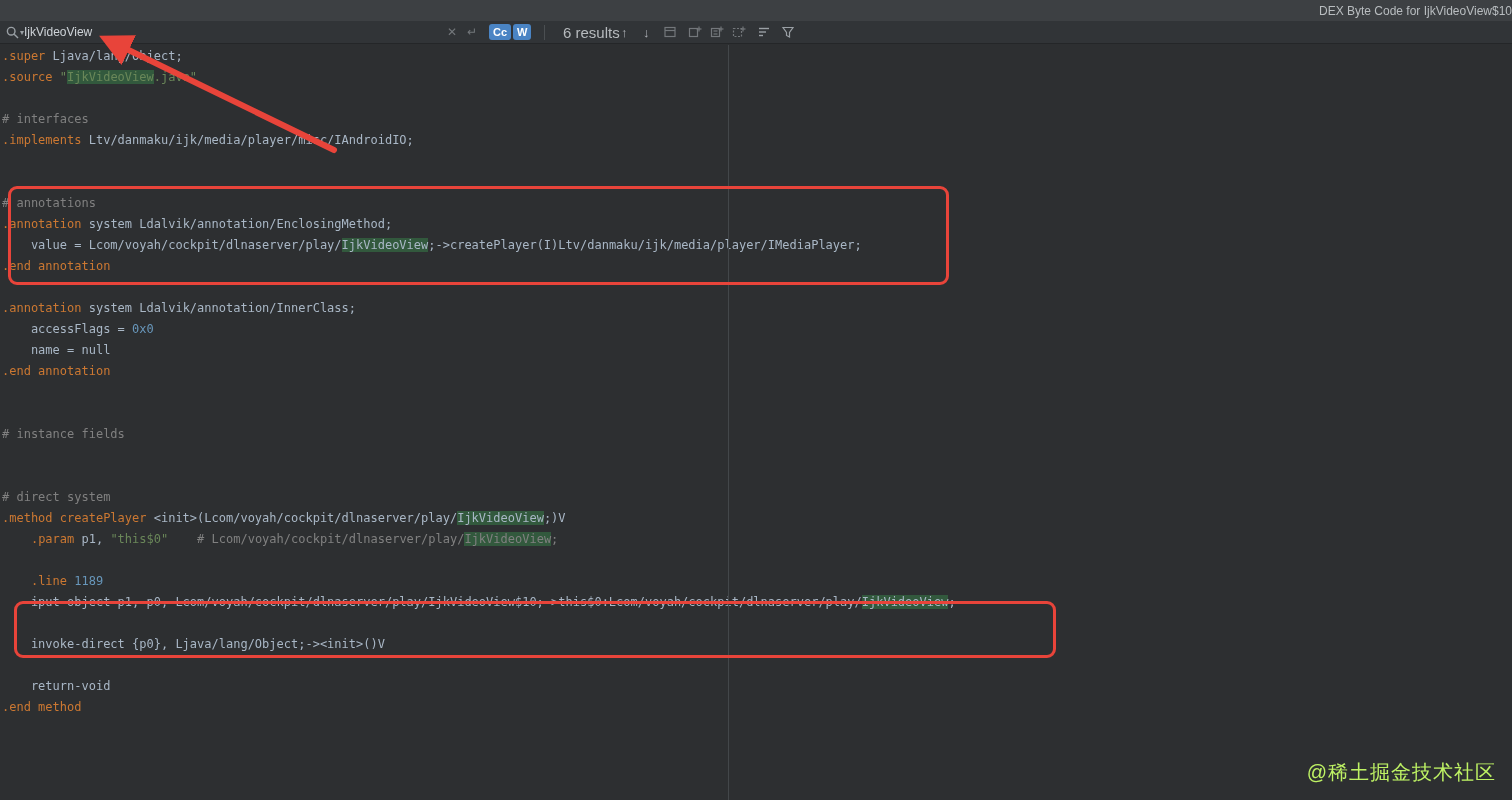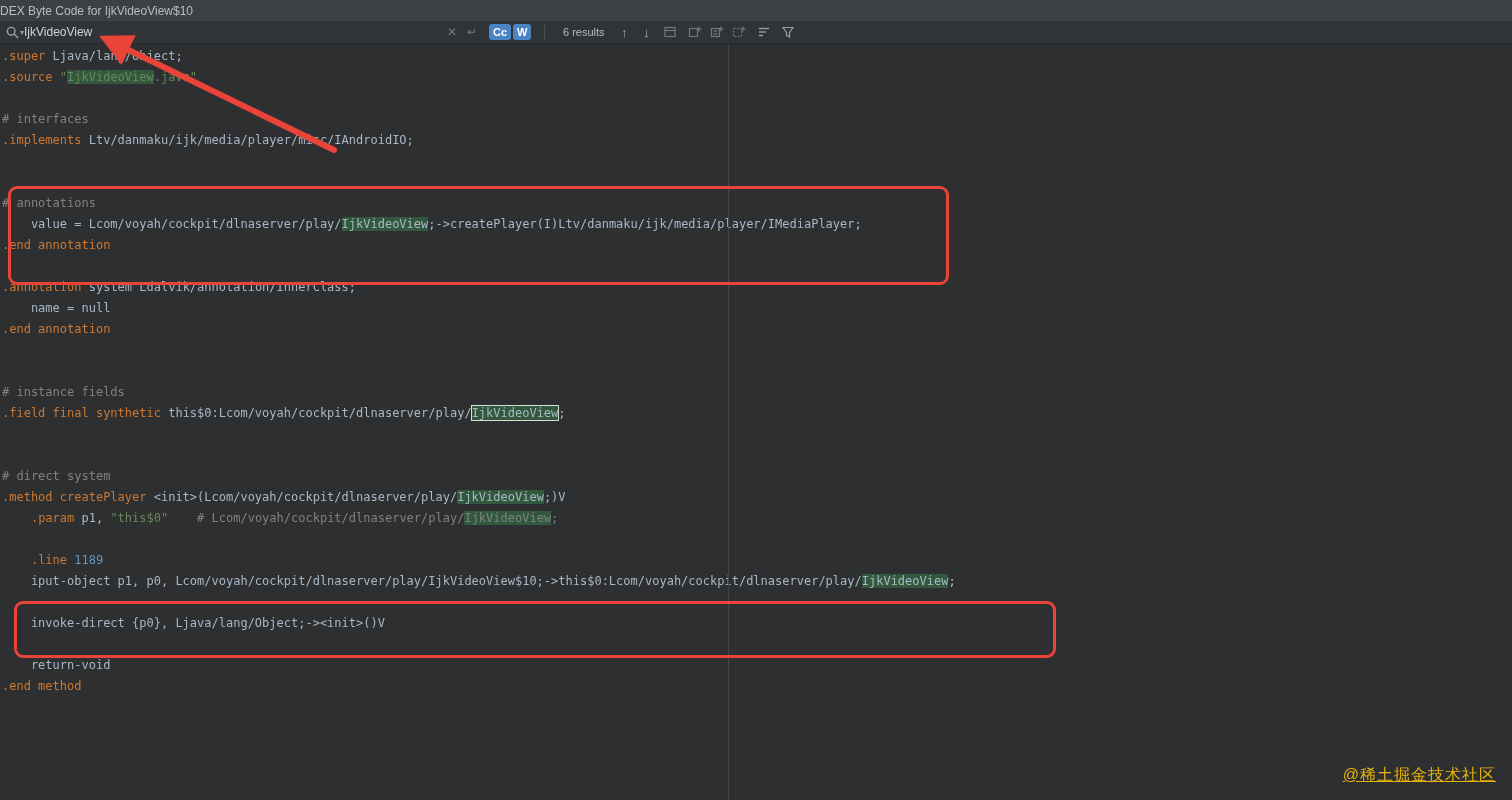--- a/index.html
+++ b/index.html
@@ -14,38 +14,38 @@
   }
   *{box-sizing:border-box}
   html,body{margin:0;padding:0}
   body{
     width:1512px;height:800px;position:relative;overflow:hidden;
     background:#2d2f31;font-family:"Liberation Sans",sans-serif;
   }
   
   .titlebar{
     position:absolute;top:0;left:0;right:0;height:21px;background:#3d4043;
-    display:flex;align-items:center;justify-content:flex-start;
+    display:flex;align-items:center;justify-content:flex-end;
     color:#b9bdc0;font-size:12px;
   }
   
   .searchbar{
     position:absolute;top:21px;left:0;right:0;height:23px;
     background:#313437;border-bottom:1px solid #242628;
   }
   .searchbar .abs{position:absolute;top:0;height:22px;display:flex;align-items:center}
   .query{left:24px;color:#ced3d8;font-size:12px}
   .icon-gray{color:#73777b;font-size:12px}
   .toggle-btn{
     top:3px !important;height:16px !important;padding:0 4px;border-radius:3px;
     background:var(--accent-blue);color:#fff;font-size:11px;font-weight:bold;
     display:flex;align-items:center;justify-content:center;
   }
   .divider{top:4px !important;height:15px !important;width:1px;background:#4b4f52}
-  .results{color:#b7bbbe;font-size:11px}
+  .results{color:#b7bbbe;font-size:15px}
   .nav-arrow{color:#b0b4b8;font-size:13px}
   .mini-svg{display:block}
   
   .editor{
     position:absolute;top:45px;left:0;right:0;bottom:0;background:#2d2f31;
     font-family:"DejaVu Sans Mono",monospace;font-size:12px;line-height:21px;
     color:var(--text-default);
   }
   .code{padding:1px 0 0 2px}
   .code-line{height:21px;white-space:pre}
@@ -62,22 +62,22 @@
     position:absolute;border:3px solid var(--annotation-red);border-radius:9px;
     pointer-events:none;
   }
   .rect-1{left:8px;top:186px;width:941px;height:99px}
   .rect-2{left:14px;top:601px;width:1042px;height:57px}
   .anno-arrow{position:absolute;left:78px;top:24px;pointer-events:none}
   .arrow-stroke{stroke:var(--annotation-red);stroke-width:6;stroke-linecap:round}
   .arrow-head{fill:var(--annotation-red)}
   
   .watermark{
-    position:absolute;right:16px;bottom:14px;color:#eab308;
-    font-size:16px;letter-spacing:1px;text-decoration:underline;
+    position:absolute;right:16px;bottom:14px;color:#bef264;
+    font-size:20px;letter-spacing:1px;
   }
 </style>
 </head>
 <body>
 
 <div class="titlebar">
   <span>DEX Byte Code for IjkVideoView$10</span>
 </div>
 
 <div class="searchbar">
@@ -150,30 +150,31 @@
   <div class="guide-line"></div>
   <div class="code">
       <div class="code-line"><span class="seg-kw">.super</span><span class="seg-txt"> Ljava/lang/Object;</span></div>
       <div class="code-line"><span class="seg-kw">.source</span><span class="seg-txt"> </span><span class="seg-str">"</span><span class="seg-str hl-match">IjkVideoView</span><span class="seg-str">.java"</span></div>
       <div class="code-line">&nbsp;</div>
       <div class="code-line"><span class="seg-cmt"># interfaces</span></div>
       <div class="code-line"><span class="seg-kw">.implements</span><span class="seg-txt"> Ltv/danmaku/ijk/media/player/misc/IAndroidIO;</span></div>
       <div class="code-line">&nbsp;</div>
       <div class="code-line">&nbsp;</div>
       <div class="code-line"><span class="seg-cmt"># annotations</span></div>
+      <div class="code-line"><span class="seg-kw">.annotation</span><span class="seg-txt"> system Ldalvik/annotation/EnclosingMethod;</span></div>
       <div class="code-line"><span class="seg-txt">    value = Lcom/voyah/cockpit/dlnaserver/play/</span><span class="seg-txt hl-match">IjkVideoView</span><span class="seg-txt">;-&gt;createPlayer(I)Ltv/danmaku/ijk/media/player/IMediaPlayer;</span></div>
       <div class="code-line"><span class="seg-kw">.end annotation</span></div>
       <div class="code-line">&nbsp;</div>
       <div class="code-line"><span class="seg-kw">.annotation</span><span class="seg-txt"> system Ldalvik/annotation/InnerClass;</span></div>
+      <div class="code-line"><span class="seg-txt">    accessFlags = </span><span class="seg-num">0x0</span></div>
       <div class="code-line"><span class="seg-txt">    name = null</span></div>
       <div class="code-line"><span class="seg-kw">.end annotation</span></div>
       <div class="code-line">&nbsp;</div>
       <div class="code-line">&nbsp;</div>
       <div class="code-line"><span class="seg-cmt"># instance fields</span></div>
-      <div class="code-line"><span class="seg-kw">.field final synthetic</span><span class="seg-txt"> this$0:Lcom/voyah/cockpit/dlnaserver/play/</span><span class="seg-txt hl-current">IjkVideoView</span><span class="seg-txt">;</span></div>
       <div class="code-line">&nbsp;</div>
       <div class="code-line">&nbsp;</div>
       <div class="code-line"><span class="seg-cmt"># direct system</span></div>
       <div class="code-line"><span class="seg-kw">.method createPlayer</span><span class="seg-txt"> &lt;init&gt;(Lcom/voyah/cockpit/dlnaserver/play/</span><span class="seg-txt hl-match">IjkVideoView</span><span class="seg-txt">;)V</span></div>
       <div class="code-line"><span class="seg-txt">    </span><span class="seg-kw">.param</span><span class="seg-txt"> p1, </span><span class="seg-str">"this$0"</span><span class="seg-txt">    </span><span class="seg-cmt"># Lcom/voyah/cockpit/dlnaserver/play/</span><span class="seg-cmt hl-match">IjkVideoView</span><span class="seg-cmt">;</span></div>
       <div class="code-line">&nbsp;</div>
       <div class="code-line"><span class="seg-txt">    </span><span class="seg-kw">.line</span><span class="seg-txt"> </span><span class="seg-num">1189</span></div>
       <div class="code-line"><span class="seg-txt">    iput-object p1, p0, Lcom/voyah/cockpit/dlnaserver/play/IjkVideoView$10;-&gt;this$0:Lcom/voyah/cockpit/dlnaserver/play/</span><span class="seg-txt hl-match">IjkVideoView</span><span class="seg-txt">;</span></div>
       <div class="code-line">&nbsp;</div>
       <div class="code-line"><span class="seg-txt">    invoke-direct {p0}, Ljava/lang/Object;-&gt;&lt;init&gt;()V</span></div>

